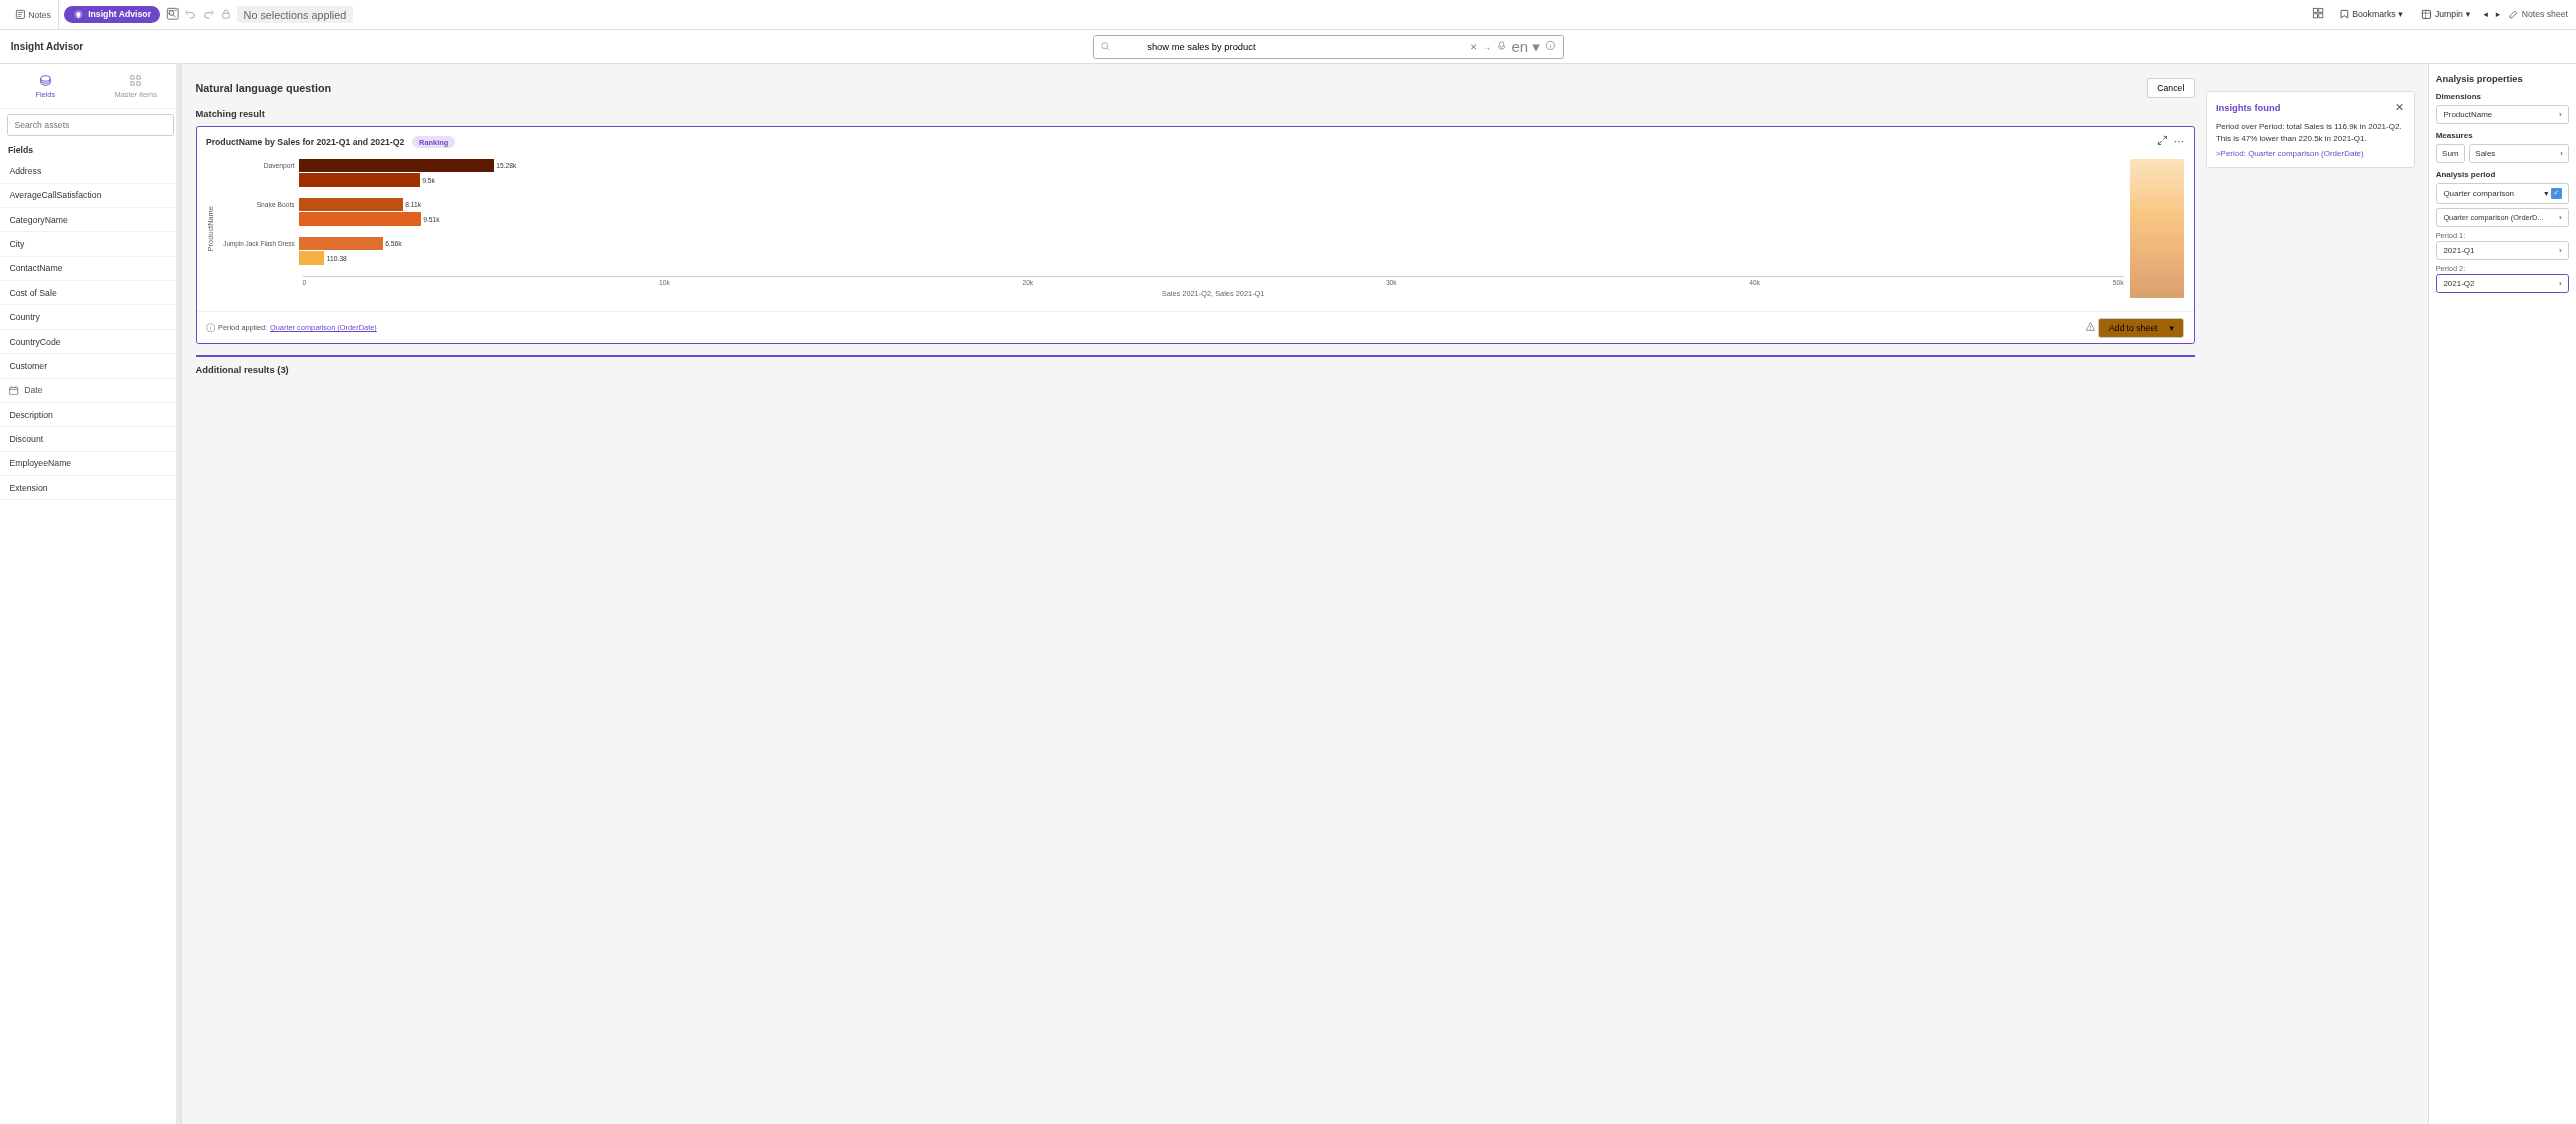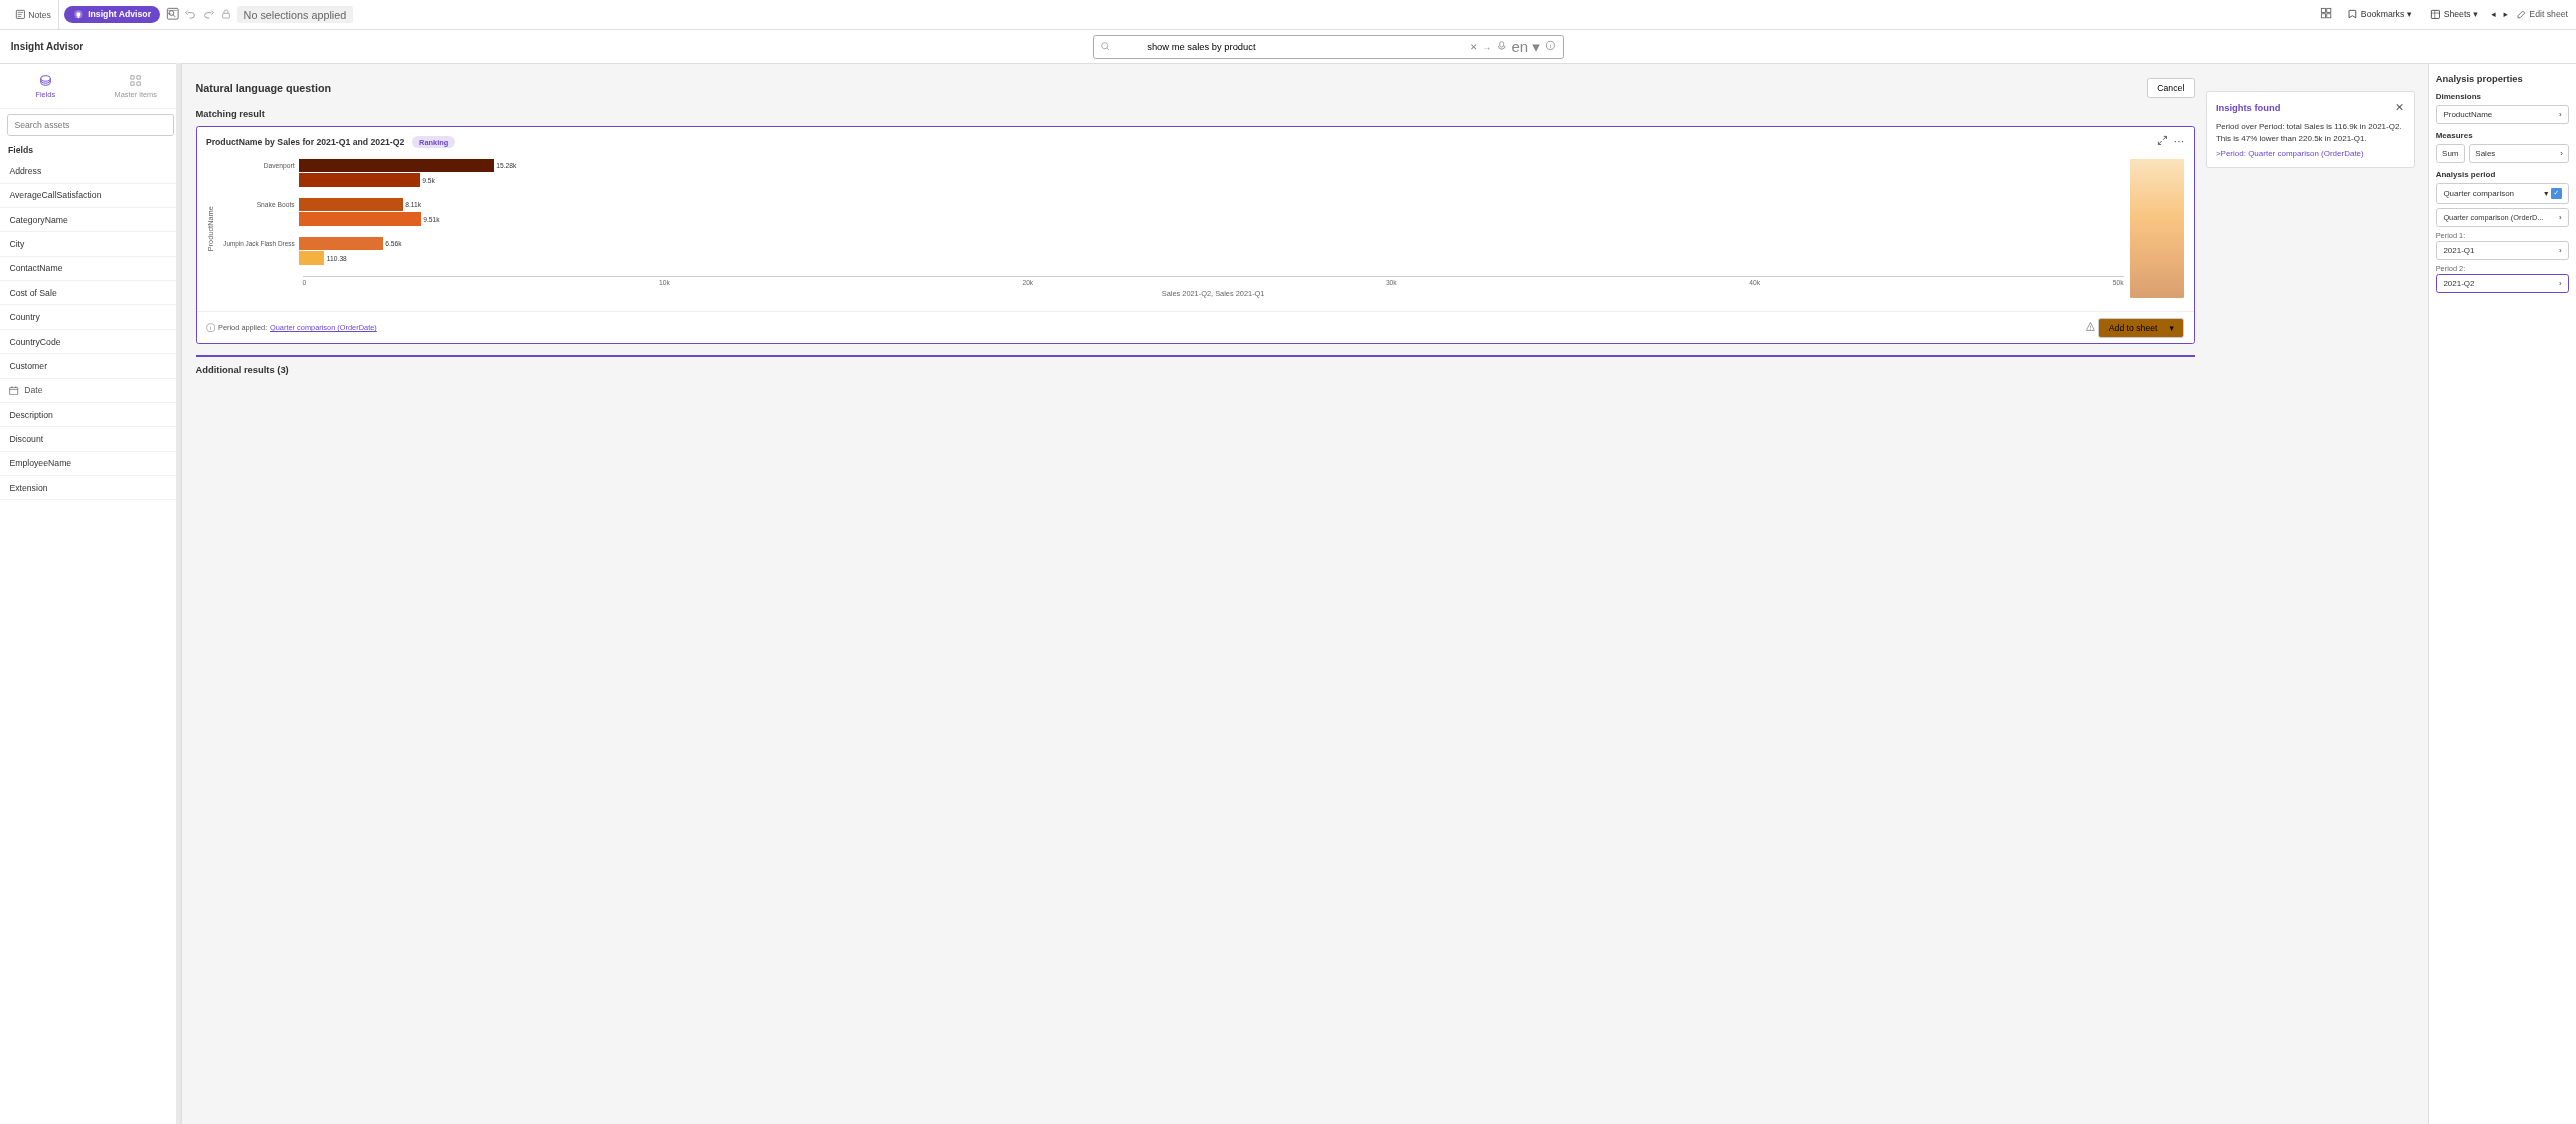--- a/index.html
+++ b/index.html
@@ -282,30 +282,30 @@
       </svg>
       <span>Bookmarks</span>
       <span>▾</span>
     </div>
     <div class="topbar-right-btn">
       <svg width="10.8" height="10.8" viewBox="0 0 16 16" fill="none">
         <rect x="2" y="2" width="12" height="12" rx="1" stroke="#333" stroke-width="1.2" fill="none"></rect>
         <line x1="2" y1="6" x2="14" y2="6" stroke="#333" stroke-width="0.8"></line>
         <line x1="7" y1="2" x2="7" y2="14" stroke="#333" stroke-width="0.8"></line>
       </svg>
-      <span>Sheets</span>
+      <span>Jumpin</span>
       <span>▾</span>
     </div>
     <span>◂</span>
     <span>▸</span>
     <div class="edit-sheet-btn">
       <svg width="10.8" height="10.8" viewBox="0 0 16 16" fill="none">
         <path d="M10 3l3 3-7 7H3v-3l7-7z" stroke="#555" stroke-width="1.2" fill="none"></path>
       </svg>
-      <span>Edit sheet</span>
+      <span>Notes sheet</span>
     </div>
   </div>
 </div>
 
 <div class="secondbar">
   <span class="insight-advisor-label">Insight Advisor</span>
 
   <div class="search-bar">
     <svg width="10.8" height="10.8" viewBox="0 0 16 16" fill="none" style="margin-right:4px;flex-shrink:0">
       <circle cx="7" cy="7" r="4.5" stroke="#aaa" stroke-width="1.4"></circle>

